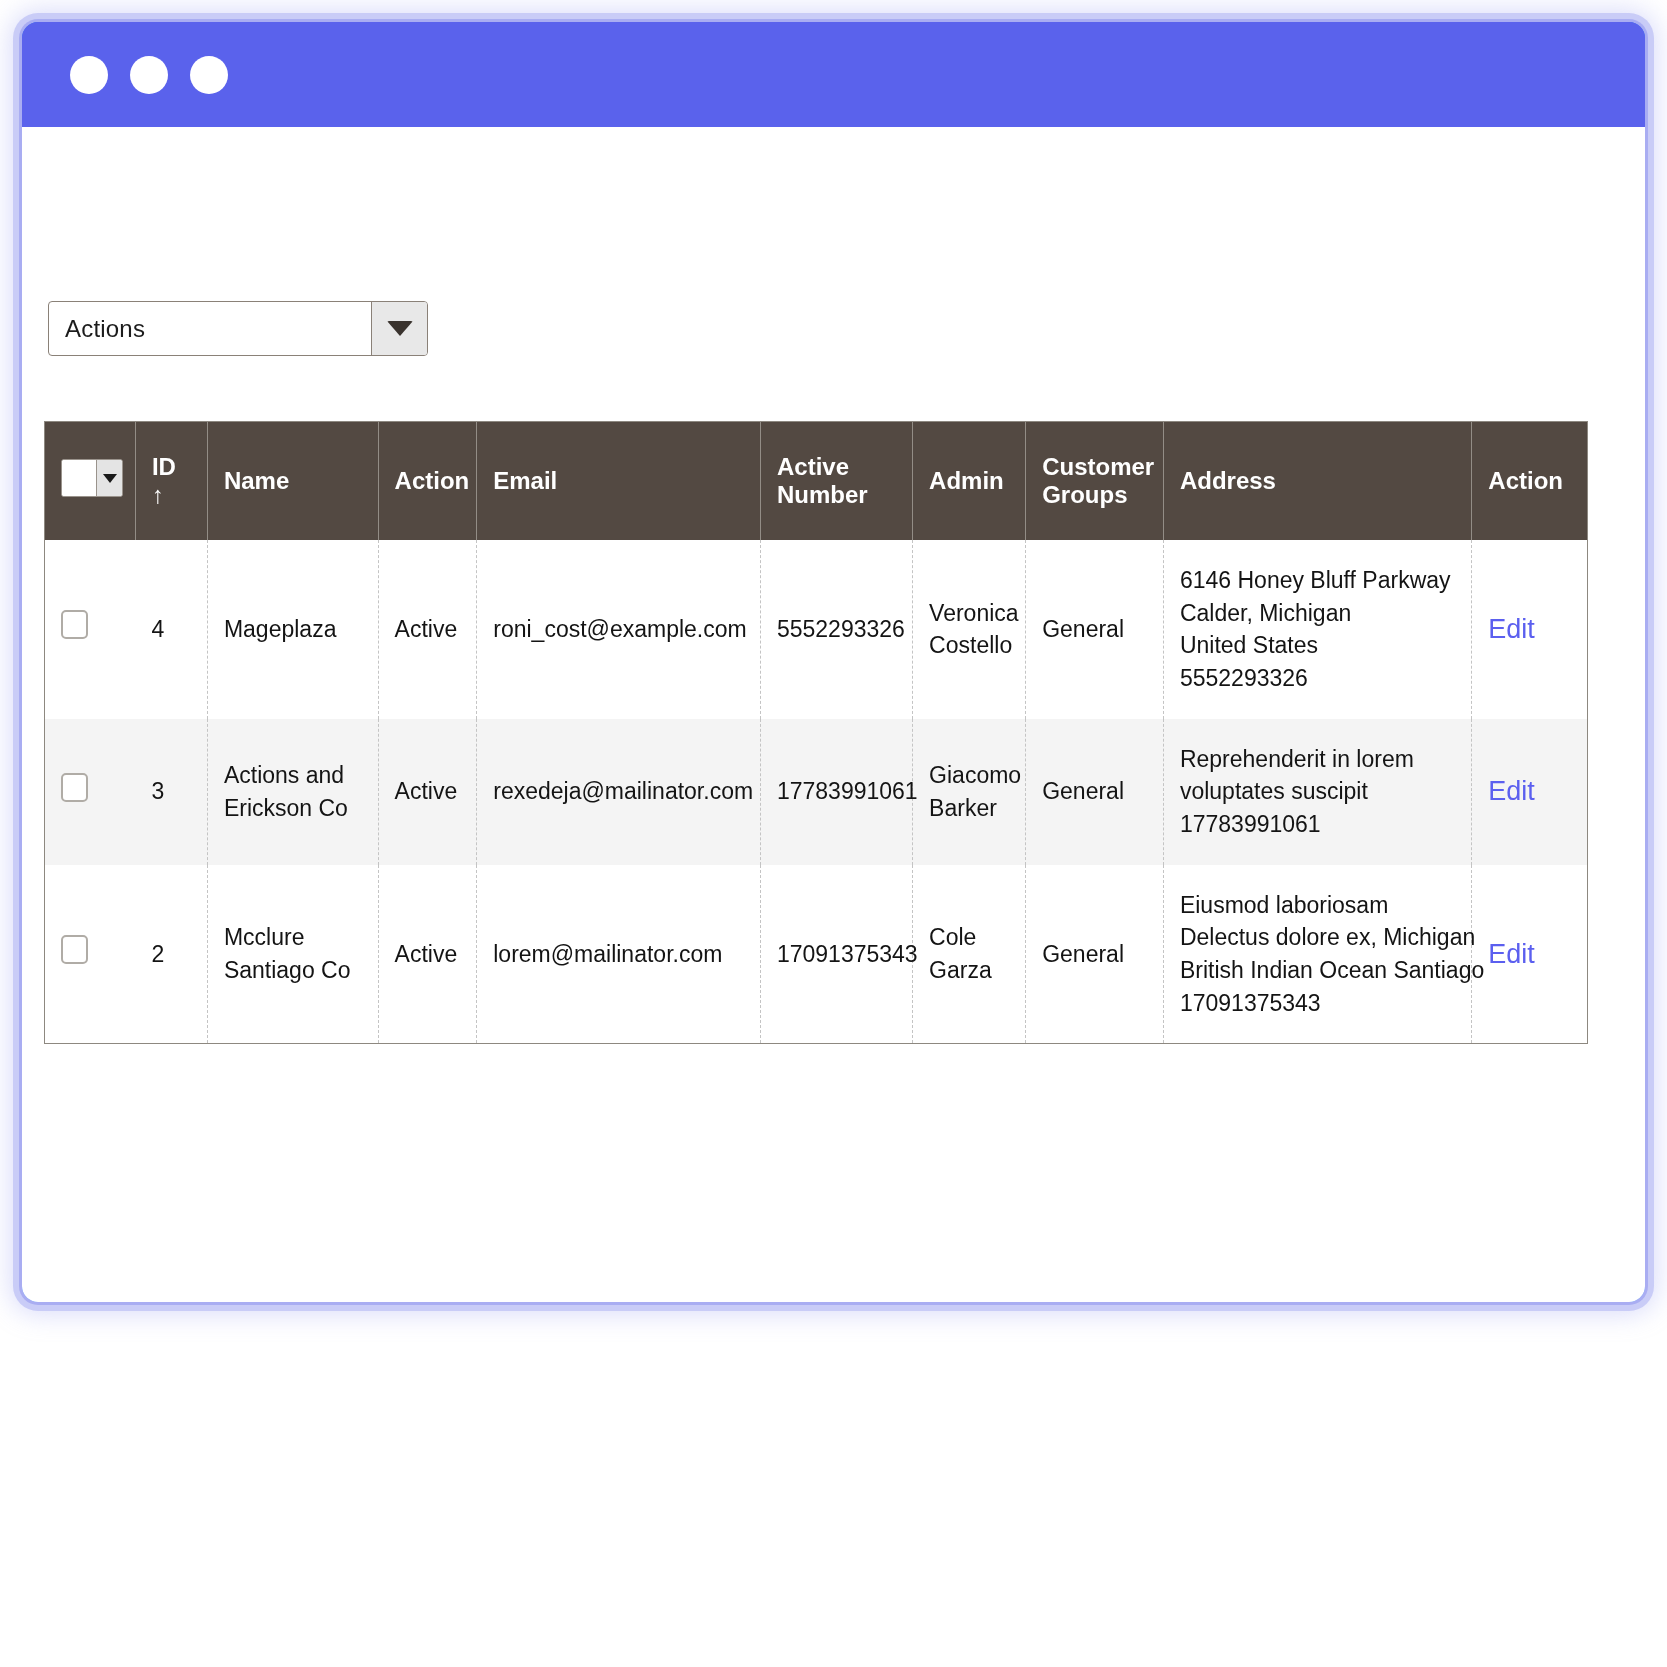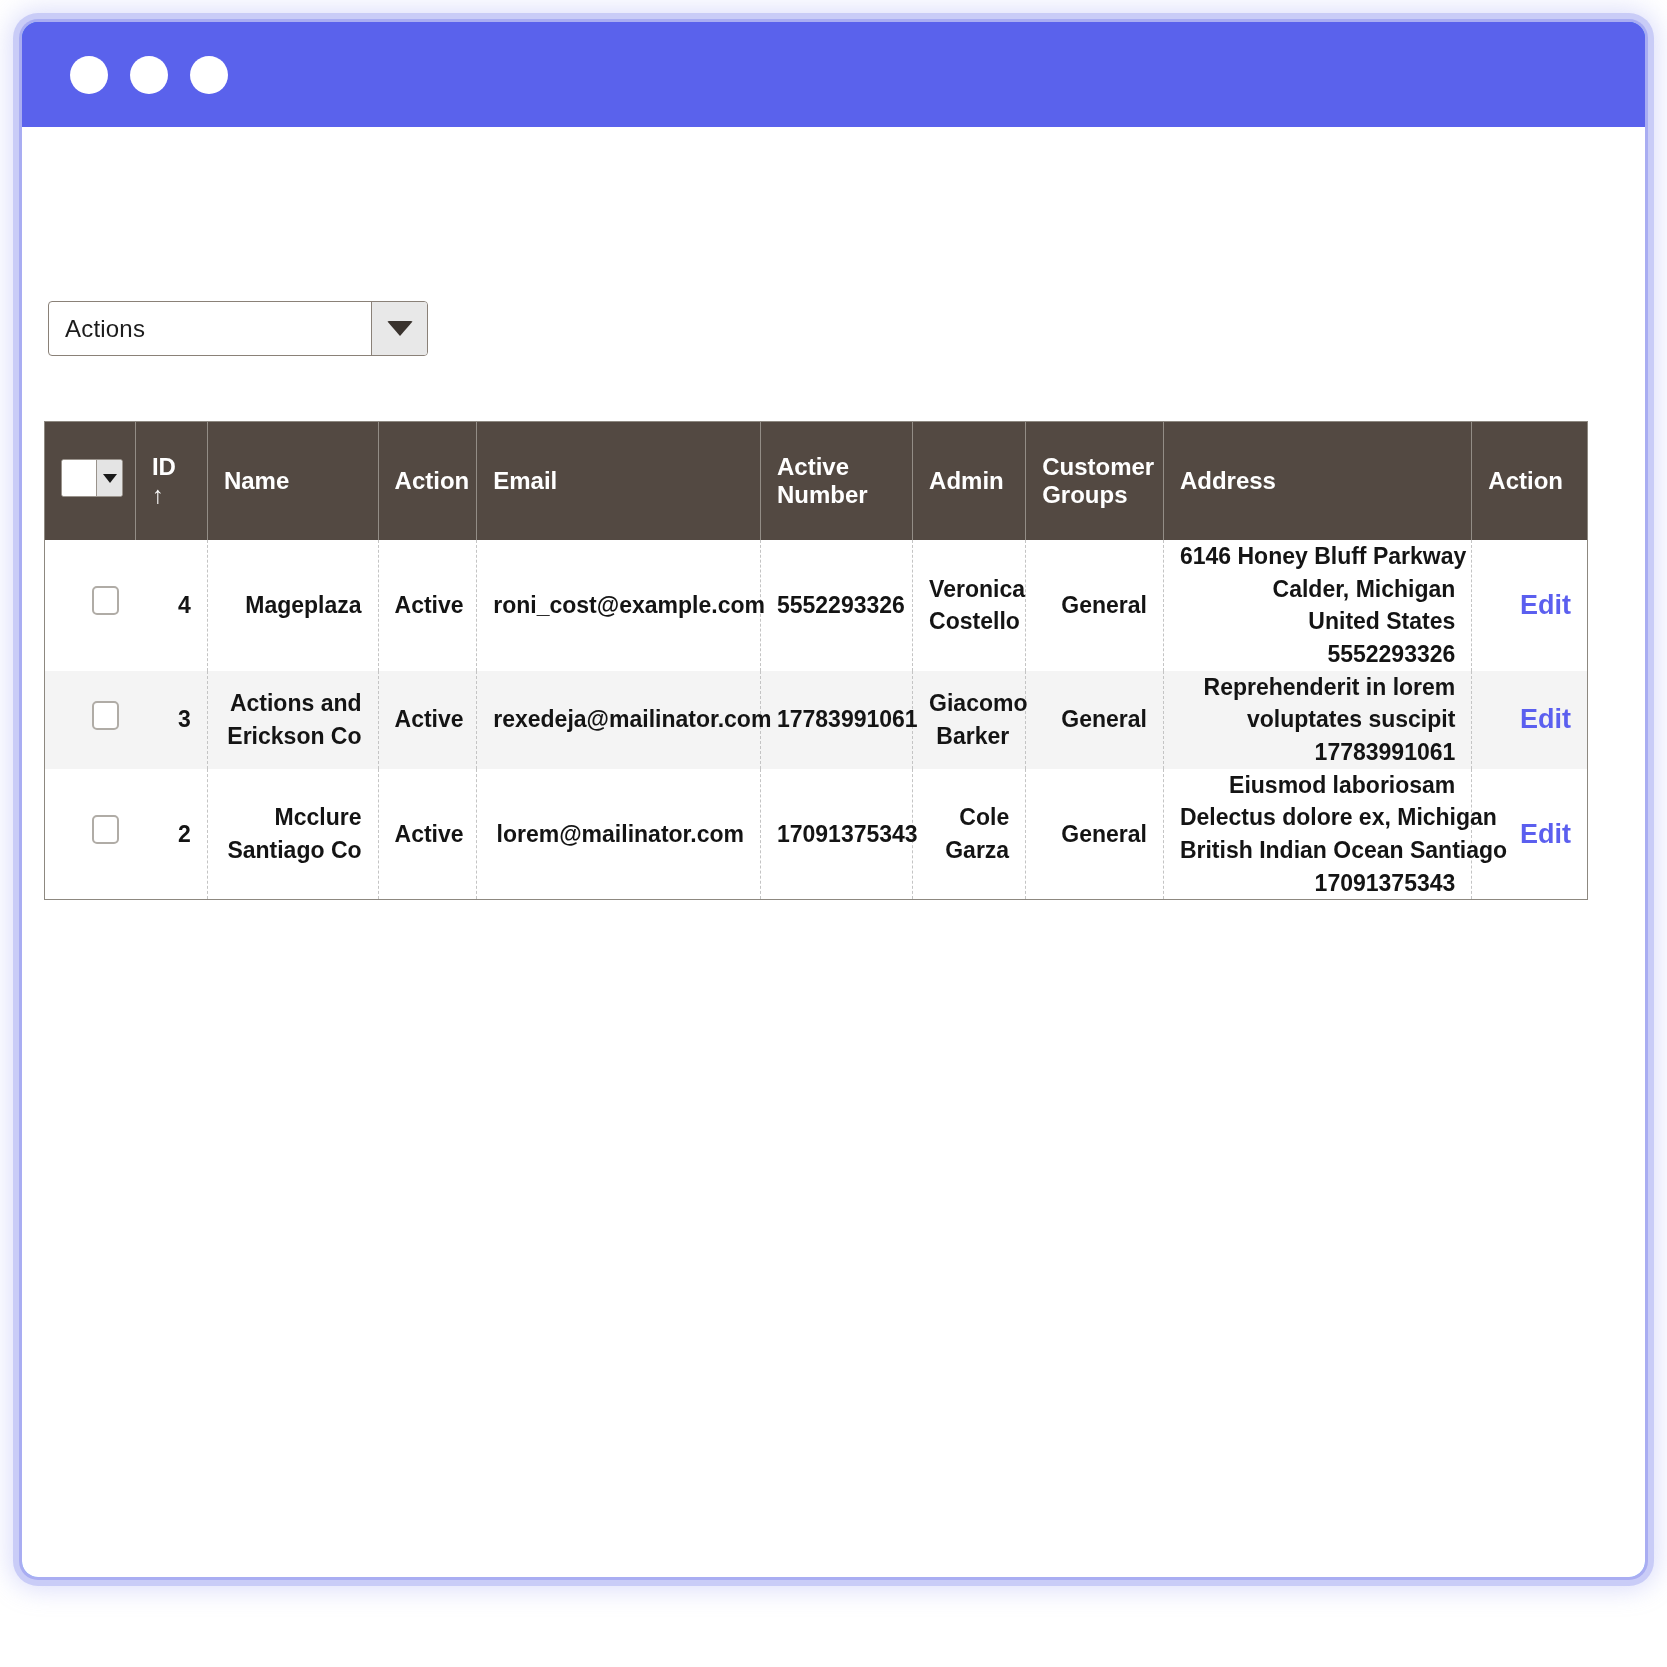--- a/index.html
+++ b/index.html
@@ -19,21 +19,21 @@
     display: flex;
     align-items: flex-start;
     justify-content: center;
     padding: 22px 22px 22px 22px;
   }
 
   
   .window {
     position: relative;
     width: 1623px;
-    height: 1555px;
+    height: 1280px;
     background: #3b82f6;
     border-radius: 16px;
     overflow: hidden;
     box-shadow:
       0 0 0 3px #a9adf2,
       0 0 0 9px #c9ccf7,
       0 0 26px 12px rgba(150,156,240,0.35);
   }
 
   .titlebar {
@@ -122,25 +122,24 @@
     height: 118px;
     border-right: 1.6px solid #938d86;
     line-height: 1.17;
   }
   thead th:last-child { border-right: none; }
 
   tbody td {
     font-size: 23px;
     color: #141414;
     vertical-align: middle;
-    padding: 0 16px;
+    padding: 24px 16px;
     border-right: 1.5px dashed #c4c4c4;
     line-height: 1.42;
-    font-weight: 700;
-    text-align: right;
+    font-weight: 400;
   }
   tbody td:last-child { border-right: none; }
   tbody tr.alt td { background: #f4f4f4; }
   tbody tr td.c-check { border-right: none; }
 
   .addr-line { display: block; white-space: nowrap; }
 
   .edit-link {
     color: #5b5fef;
     font-size: 27px;

